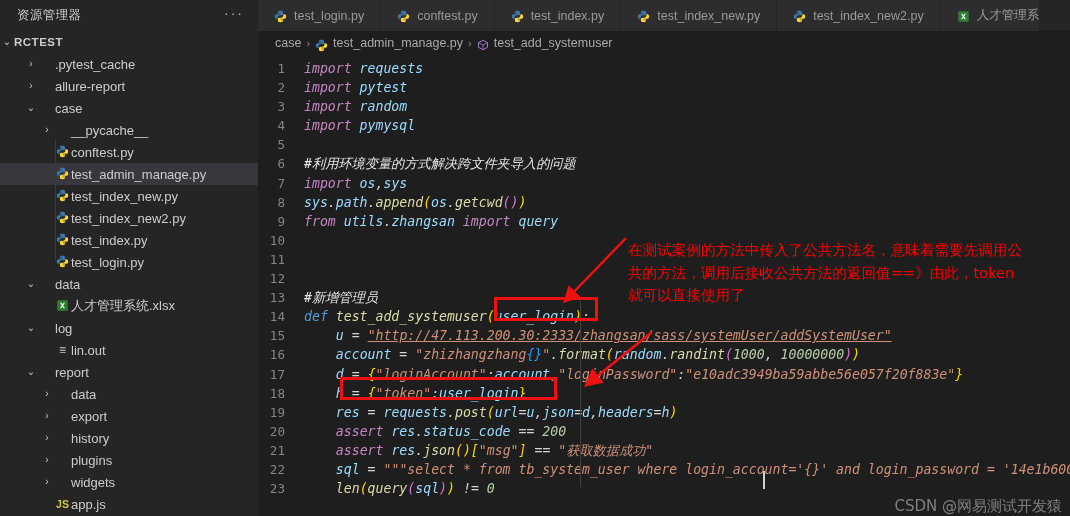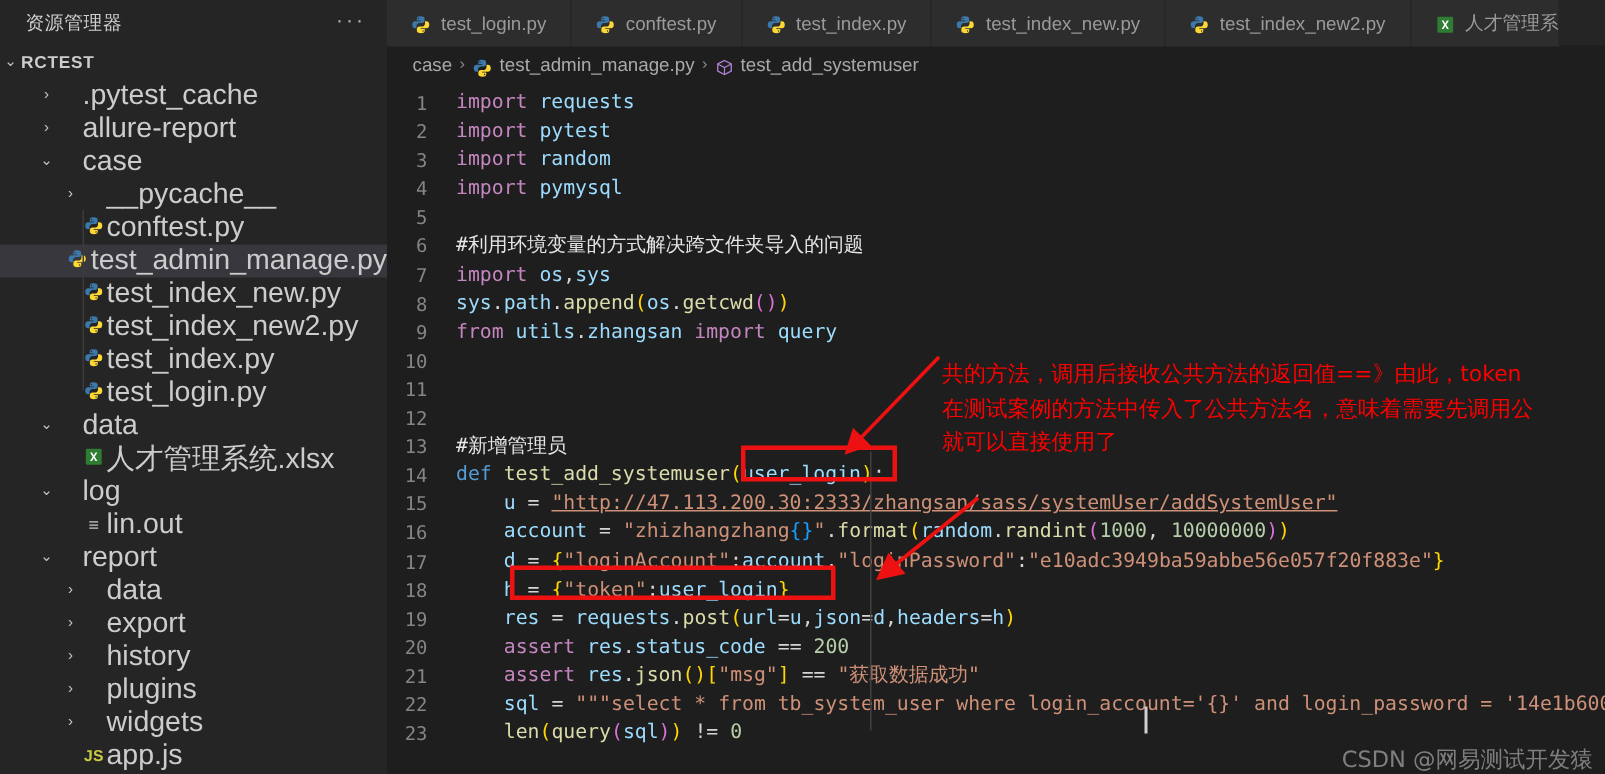--- a/index.html
+++ b/index.html
@@ -41,21 +41,21 @@
   .row.selected { background: #37373d; }
   .row .chev {
     width: 14px; flex: 0 0 14px; display: inline-block;
     text-align: center; color: #c5c5c5; font-size: 10px;
     position: relative; top: -1px;
   }
   .row .ico {
     width: 17px; flex: 0 0 17px; text-align: center;
     font-size: 11px; position: relative; top: 0px;
   }
-  .row .lbl { color: #cccccc; font-size: 19px; }
+  .row .lbl { color: #cccccc; font-size: 13px; }
   .row.root .lbl { font-weight: bold; font-size: 11.5px; letter-spacing: .5px; }
   
   .py-ico {
     display:inline-block; width:13px; height:13px; position:relative; top:2px;
   }
   .js-ico{color:#cbcb41;font-weight:bold;font-size:10.5px;}
   .out-ico{color:#c5c5c5;font-size:12px;}
   .guide {
     position: absolute; width: 1px; background: #3b3b3b; top: 0; bottom: 0;
   }
@@ -87,21 +87,21 @@
 
   #code {
     position: relative; font-family: "DejaVu Sans Mono", "Liberation Mono", monospace;
     font-size: 13.2px; line-height: 19.1px; padding-top: 4px;
   }
   .cline { display: flex; height: 19.1px; white-space: pre; }
   .ln {
     width: 46px; flex: 0 0 46px; text-align: right; padding-right: 19px;
     color: #858585; font-size: 12.6px; user-select: none;
   }
-  .ctext { position: relative; }
+  .ctext { position: relative; font-style: italic; }
   
   #indentguide {
     position: absolute; left: 322px; top: 301px; width: 1px; height: 186px;
     background: #404040;
   }
   #cursor {
     position: absolute; left: 505px; top: 471px; width: 1.6px; height: 18px;
     background: #cfcfcf;
   }
 
@@ -408,19 +408,19 @@
     <defs>
       <marker id="ahead" markerWidth="7" markerHeight="7" refX="4" refY="3.5" orient="auto">
         <polygon points="0 0, 7 3.5, 0 7" fill="#ee1111"></polygon>
       </marker>
     </defs>
     <line x1="66" y1="8" x2="8" y2="68" stroke="#ee1111" stroke-width="2.4" marker-end="url(#ahead)"></line>
     <line x1="92" y1="102" x2="30" y2="152" stroke="#ee1111" stroke-width="2.6" marker-end="url(#ahead)"></line>
   </svg>
 
   <div id="ann-text">
+    <div>在测试案例的方法中传入了公共方法名，意味着需要先调用公</div>
     <div>共的方法，调用后接收公共方法的返回值==》由此，token</div>
-    <div>在测试案例的方法中传入了公共方法名，意味着需要先调用公</div>
     <div>就可以直接使用了</div>
   </div>
 
   <div id="watermark">CSDN @网易测试开发猿</div>
 </div>
 
 </body></html>

